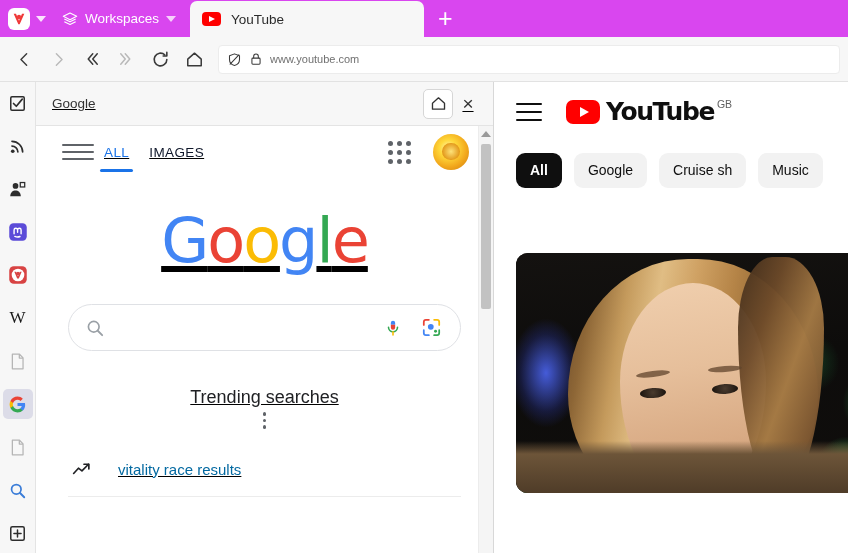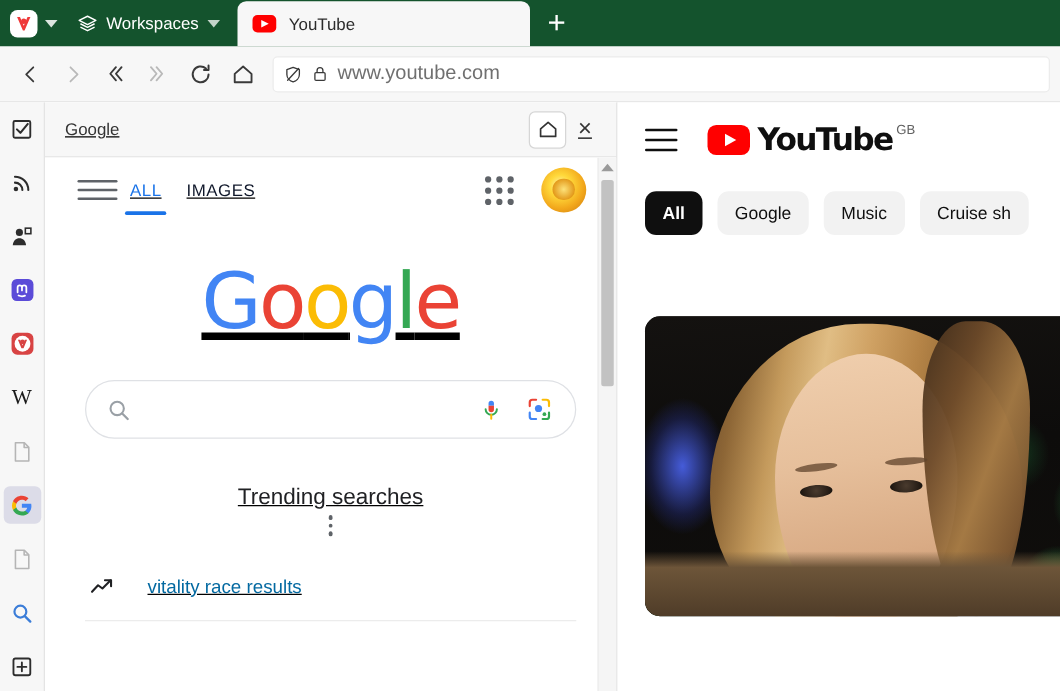--- a/index.html
+++ b/index.html
@@ -6,21 +6,21 @@
   html, body {
     width: 848px; height: 553px;
     overflow: hidden;
     font-family: "Liberation Sans", sans-serif;
     background: #ffffff;
   }
 
   
   .tabbar {
     height: 37px;
-    background: #14532d;
+    background: #d946ef;
     display: flex;
     align-items: flex-end;
     position: relative;
   }
   .vivaldi-menu {
     display: flex; align-items: center;
     height: 37px;
     padding: 0 6px 0 8px;
     gap: 6px;
   }
@@ -106,21 +106,21 @@
     flex: 1;
     height: 29px;
     background: #ffffff;
     border-radius: 4px;
     display: flex; align-items: center;
     padding: 0 8px;
     gap: 7px;
     margin-left: 6px;
     border: 1px solid #ececec;
   }
-  .url-text { font-size: 16px; color: #707070; }
+  .url-text { font-size: 11px; color: #707070; }
 
   
   .workarea {
     display: flex;
     height: 471px;
     background: #ffffff;
   }
 
   
   .rail {
@@ -693,22 +693,22 @@
       <span class="ylogo">
         <span class="ylogo-mark"></span>
         <span class="ylogo-word">YouTube</span>
         <span class="ylogo-cc">GB</span>
       </span>
     </div>
 
     <div class="ychips">
       <span class="chip active">All</span>
       <span class="chip">Google</span>
+      <span class="chip">Cruise sh</span>
       <span class="chip">Music</span>
-      <span class="chip">Cruise sh</span>
     </div>
 
     <div class="yvideo-area">
       <div class="ythumb">
         <span class="thumb-bg"></span>
         <span class="thumb-hair"></span>
         <span class="thumb-face"></span>
         <span class="thumb-strand"></span>
         <span class="thumb-brow l"></span>
         <span class="thumb-brow r"></span>

